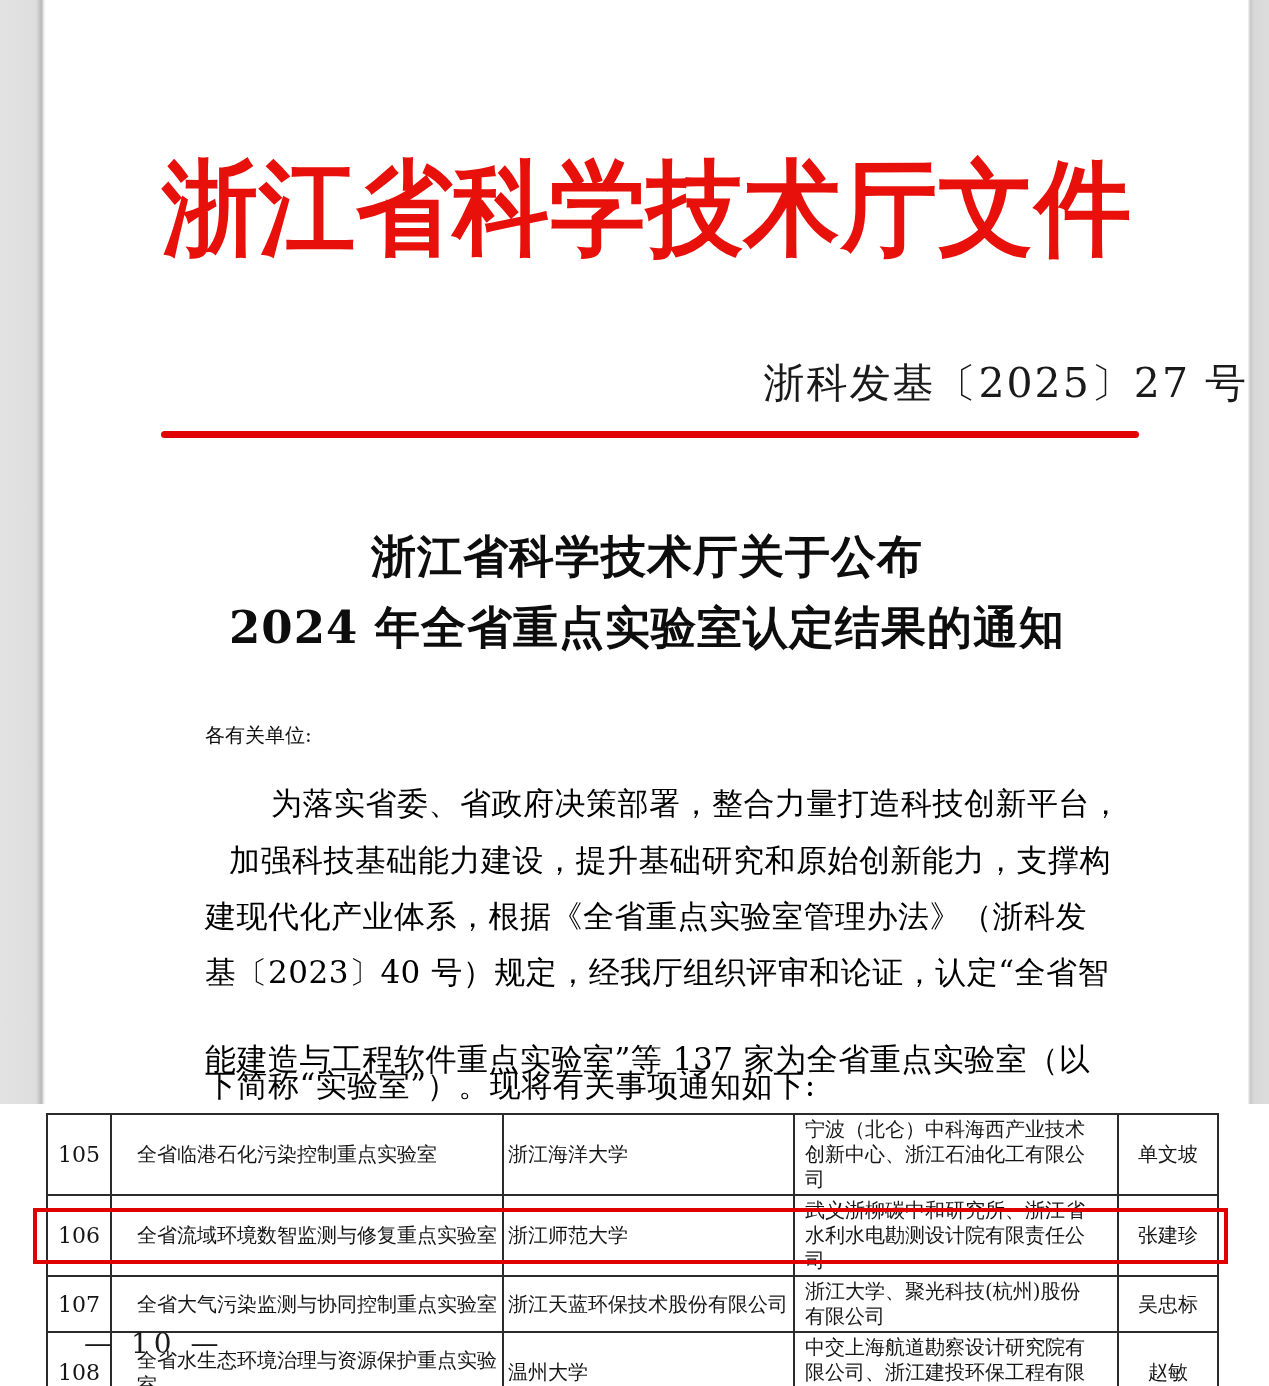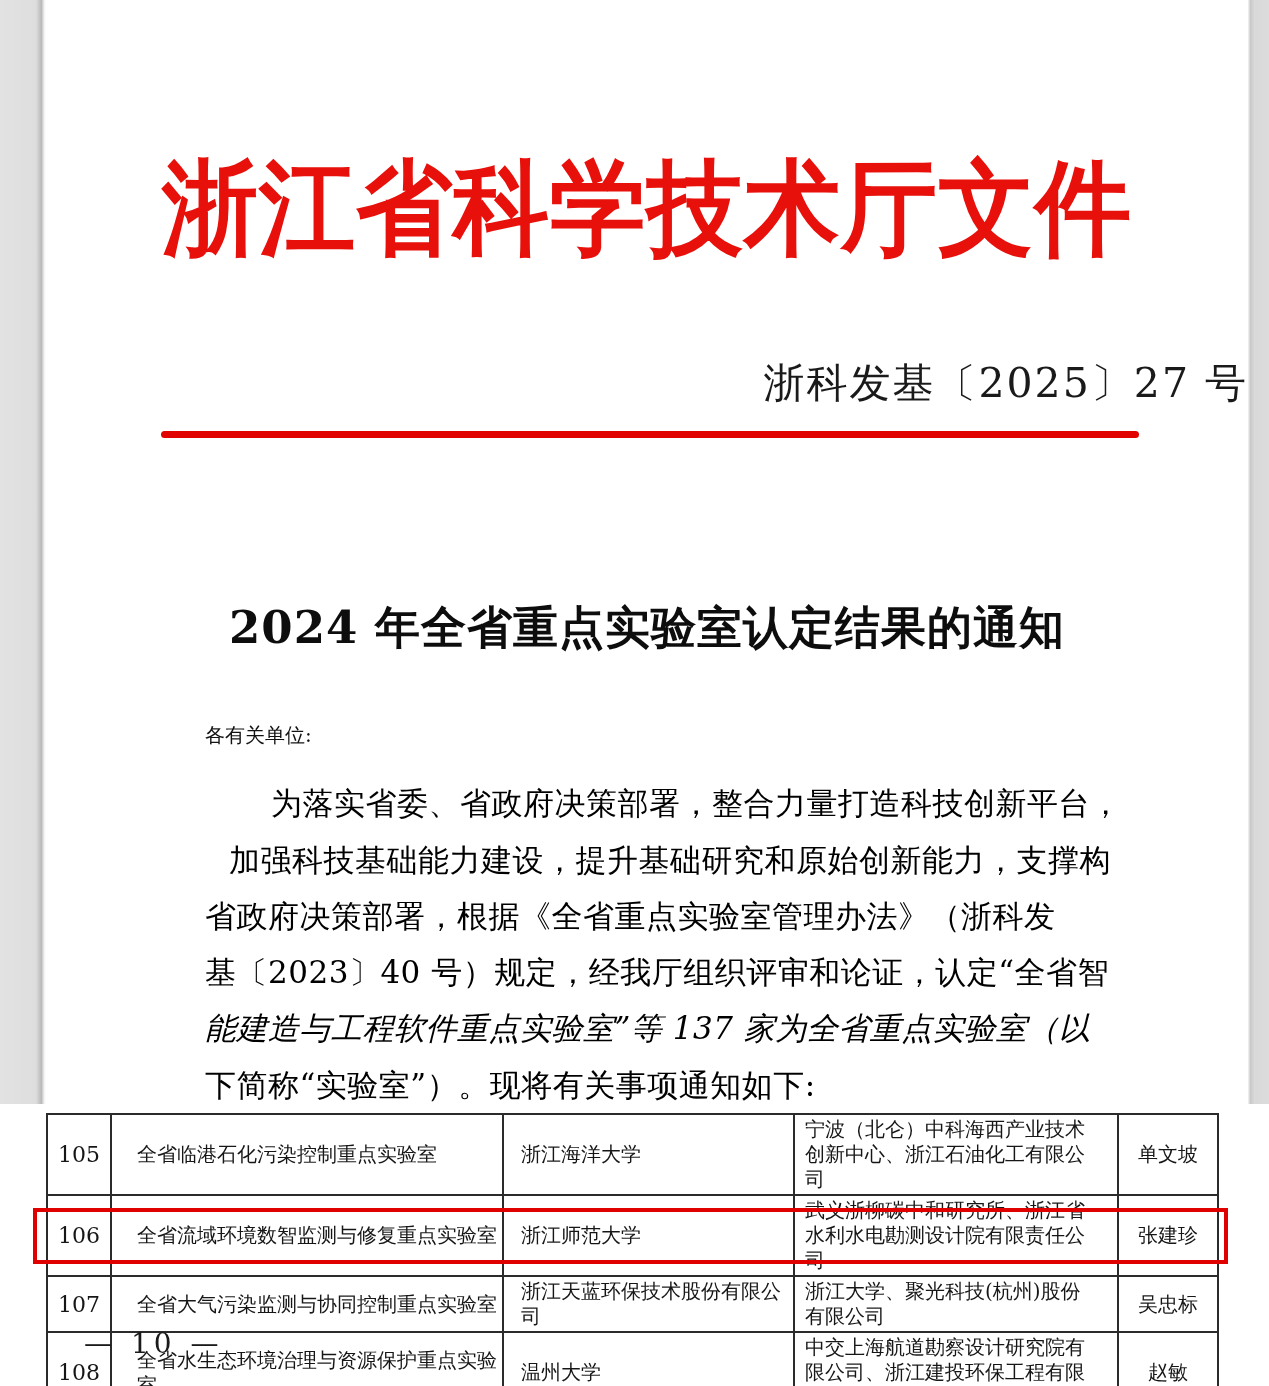--- a/index.html
+++ b/index.html
@@ -59,37 +59,37 @@
   .body-line {
     position: absolute; left: 205px; width: 930px;
     font-size: 31px; letter-spacing: 0.5px; color: #000000;
     white-space: nowrap;
   }
   .body-line.indent { padding-left: 66px; }
   .bl-0 { top: 783px; }
   .bl-1 { top: 840px; text-align: center; }
   .bl-2 { top: 896px; }
   .bl-3 { top: 952px; }
-  .bl-4 { top: 1008px; font-style: italic; }
+  .bl-4 { top: 1039px; }
   .bl-5 { top: 1065px; }
 
   table.result-table {
     position: absolute; left: 46px; top: 1113px; width: 1171px;
     border-collapse: collapse; table-layout: fixed;
     font-size: 20px; color: #161616;
   }
   table.result-table td {
     border: 2px solid #2b2b2b;
     vertical-align: middle;
     line-height: 25px;
     overflow: hidden;
   }
   td.c-no { text-align: center; font-size: 22px; }
   td.c-lab { padding-left: 25px; }
-  td.c-host { padding-left: 17px; }
+  td.c-host { padding-left: 4px; }
   td.c-partners { padding: 2px 20px 2px 10px; }
   td.c-director { text-align: center; }
   tr.r-105 { height: 52px; }
   tr.r-106 { height: 50px; }
   tr.r-107 { height: 47px; }
   tr.r-108 { height: 53px; }
 
   .highlight-box {
     position: absolute; left: 33px; top: 1208px; width: 1195px; height: 56px;
     border: 4px solid var(--highlight-red, #e00000);
@@ -108,27 +108,28 @@
 
   <div class="margin-left"></div>
   <div class="margin-right"></div>
 
   <div class="letterhead">浙江省科学技术厅文件</div>
 
   <div class="doc-number">浙科发基〔2025〕27 号</div>
 
   <div class="red-rule"></div>
 
+  <div class="notice-title line1">浙江省科学技术厅关于公布</div>
   <div class="notice-title line2">2024 年全省重点实验室认定结果的通知</div>
 
   <div class="salutation">各有关单位:</div>
 
   <div class="body-line bl-0 indent">为落实省委、省政府决策部署，整合力量打造科技创新平台，</div>
   <div class="body-line bl-1">加强科技基础能力建设，提升基础研究和原始创新能力，支撑构</div>
-  <div class="body-line bl-2">省政府决策部署，根据《全省重点实验室管理办法》（浙科发</div>
+  <div class="body-line bl-2">建现代化产业体系，根据《全省重点实验室管理办法》（浙科发</div>
   <div class="body-line bl-3">基〔2023〕40 号）规定，经我厅组织评审和论证，认定“全省智</div>
   <div class="body-line bl-4">能建造与工程软件重点实验室”等 137 家为全省重点实验室（以</div>
   <div class="body-line bl-5">下简称“实验室”）。现将有关事项通知如下:</div>
 
   <table class="result-table">
     <colgroup>
       <col style="width:64px">
         <col style="width:392px">
         <col style="width:291px">
         <col style="width:324px">

